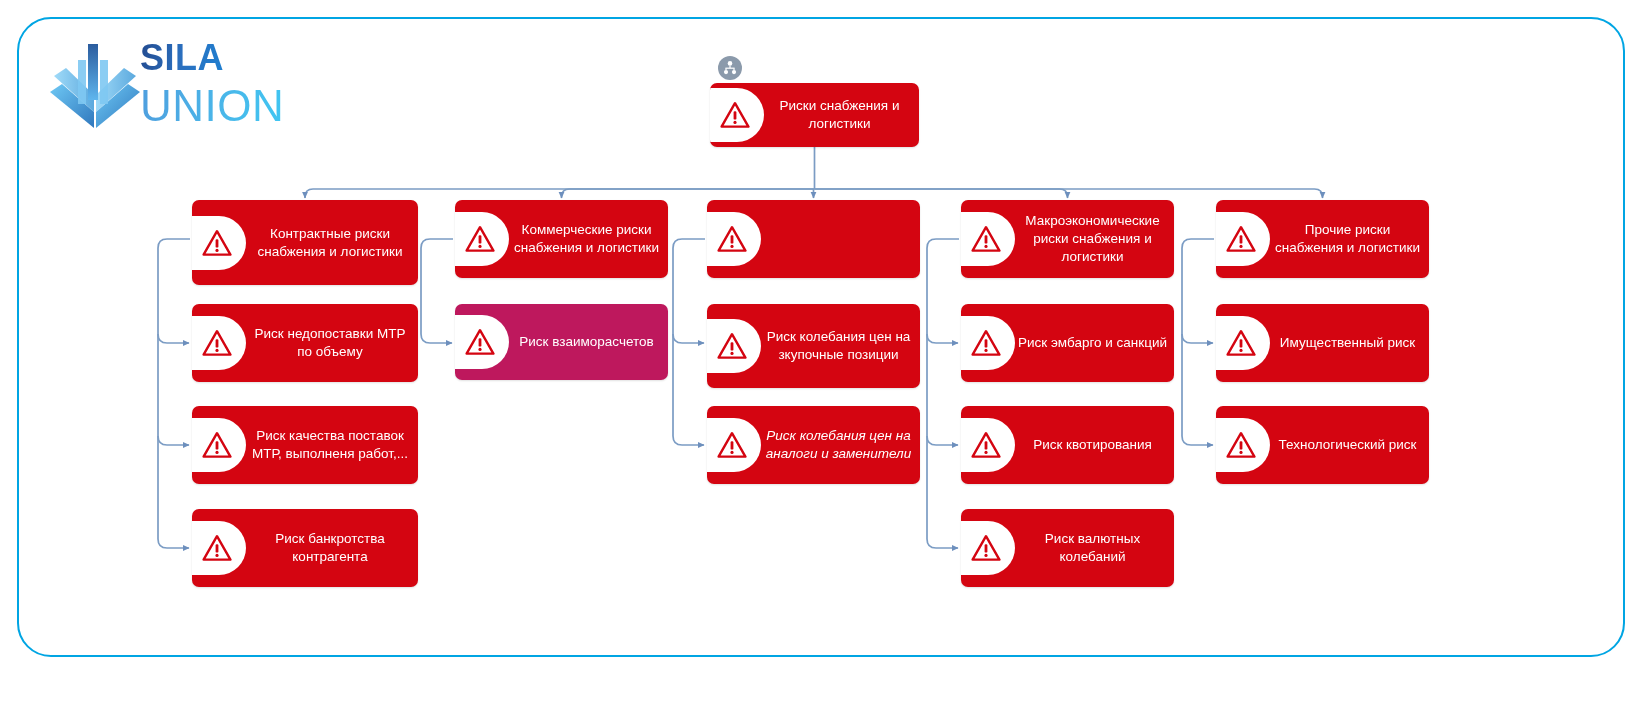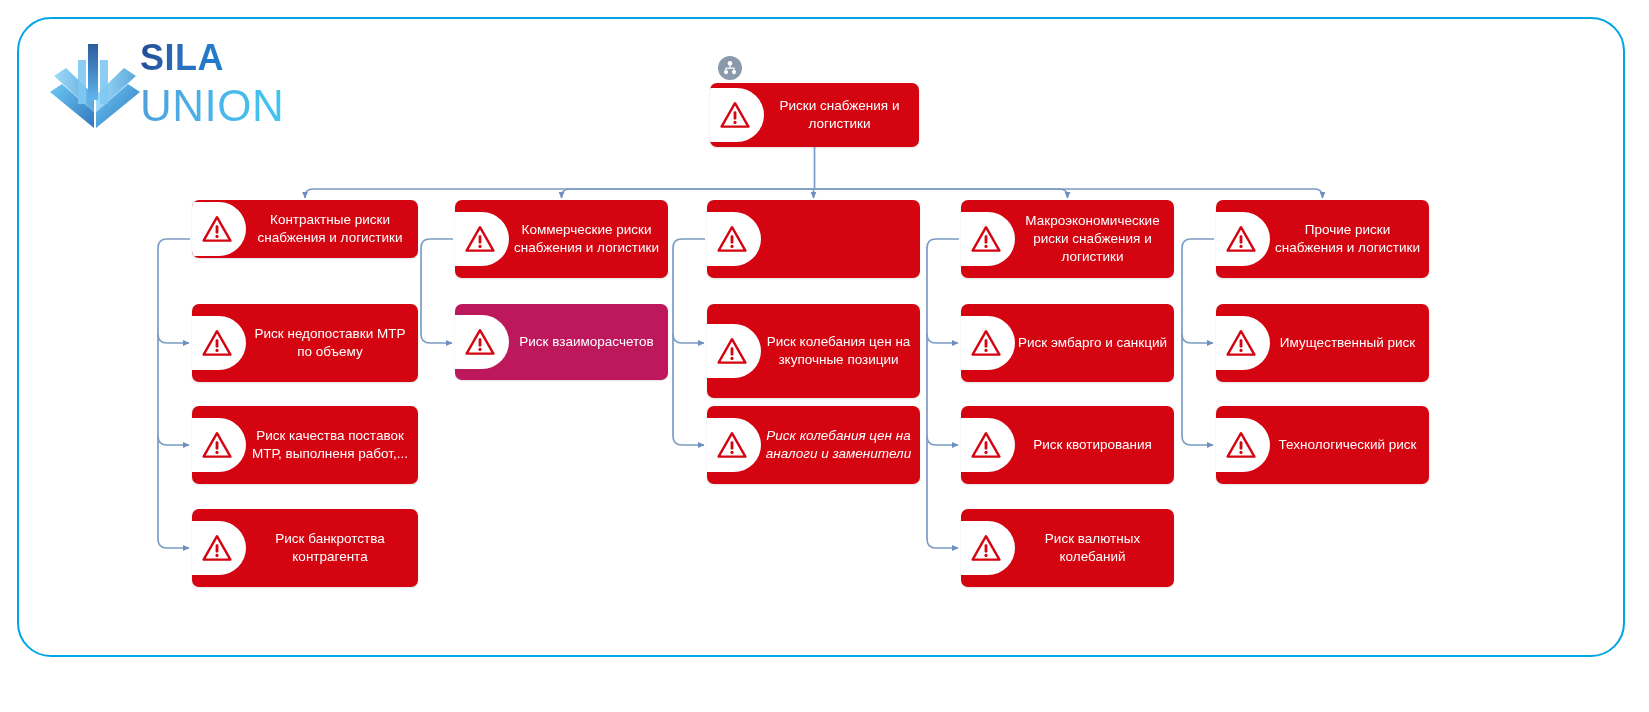--- a/index.html
+++ b/index.html
@@ -214,21 +214,21 @@
       <div class="node" style="left: 710px; top: 83px; width: 209px; height: 64px; background: rgb(212, 5, 17);">
         <div class="badge">
           <svg viewBox="0 0 30 28">
             <path d="M15 2.2 L28.4 25.6 L1.6 25.6 Z" fill="none" stroke="#d40511" stroke-width="2.4" stroke-linejoin="round"></path>
             <rect x="13.6" y="10.2" width="2.8" height="8.4" rx="1.2" fill="#d40511"></rect>
             <circle cx="15" cy="21.4" r="1.6" fill="#d40511"></circle>
           </svg>
         </div>
         <div class="label">Риски снабжения и логистики</div>
       </div>
-      <div class="node" style="left: 192px; top: 200px; width: 226px; height: 58px; background: rgb(212, 5, 17);">
+      <div class="node" style="left: 192px; top: 200px; width: 226px; height: 85px; background: rgb(212, 5, 17);">
         <div class="badge">
           <svg viewBox="0 0 30 28">
             <path d="M15 2.2 L28.4 25.6 L1.6 25.6 Z" fill="none" stroke="#d40511" stroke-width="2.4" stroke-linejoin="round"></path>
             <rect x="13.6" y="10.2" width="2.8" height="8.4" rx="1.2" fill="#d40511"></rect>
             <circle cx="15" cy="21.4" r="1.6" fill="#d40511"></circle>
           </svg>
         </div>
         <div class="label">Контрактные риски снабжения и логистики</div>
       </div>
       <div class="node" style="left: 192px; top: 304px; width: 226px; height: 78px; background: rgb(212, 5, 17);">
@@ -283,21 +283,21 @@
       </div>
       <div class="node" style="left: 707px; top: 200px; width: 213px; height: 78px; background: rgb(212, 5, 17);">
         <div class="badge">
           <svg viewBox="0 0 30 28">
             <path d="M15 2.2 L28.4 25.6 L1.6 25.6 Z" fill="none" stroke="#d40511" stroke-width="2.4" stroke-linejoin="round"></path>
             <rect x="13.6" y="10.2" width="2.8" height="8.4" rx="1.2" fill="#d40511"></rect>
             <circle cx="15" cy="21.4" r="1.6" fill="#d40511"></circle>
           </svg>
         </div>
       </div>
-      <div class="node" style="left: 707px; top: 304px; width: 213px; height: 94px; background: rgb(212, 5, 17);">
+      <div class="node" style="left: 707px; top: 304px; width: 213px; height: 84px; background: rgb(212, 5, 17);">
         <div class="badge">
           <svg viewBox="0 0 30 28">
             <path d="M15 2.2 L28.4 25.6 L1.6 25.6 Z" fill="none" stroke="#d40511" stroke-width="2.4" stroke-linejoin="round"></path>
             <rect x="13.6" y="10.2" width="2.8" height="8.4" rx="1.2" fill="#d40511"></rect>
             <circle cx="15" cy="21.4" r="1.6" fill="#d40511"></circle>
           </svg>
         </div>
         <div class="label">Риск колебания цен на зкупочные позиции</div>
       </div>
       <div class="node" style="left: 707px; top: 406px; width: 213px; height: 78px; background: rgb(212, 5, 17); font-style: italic;">

